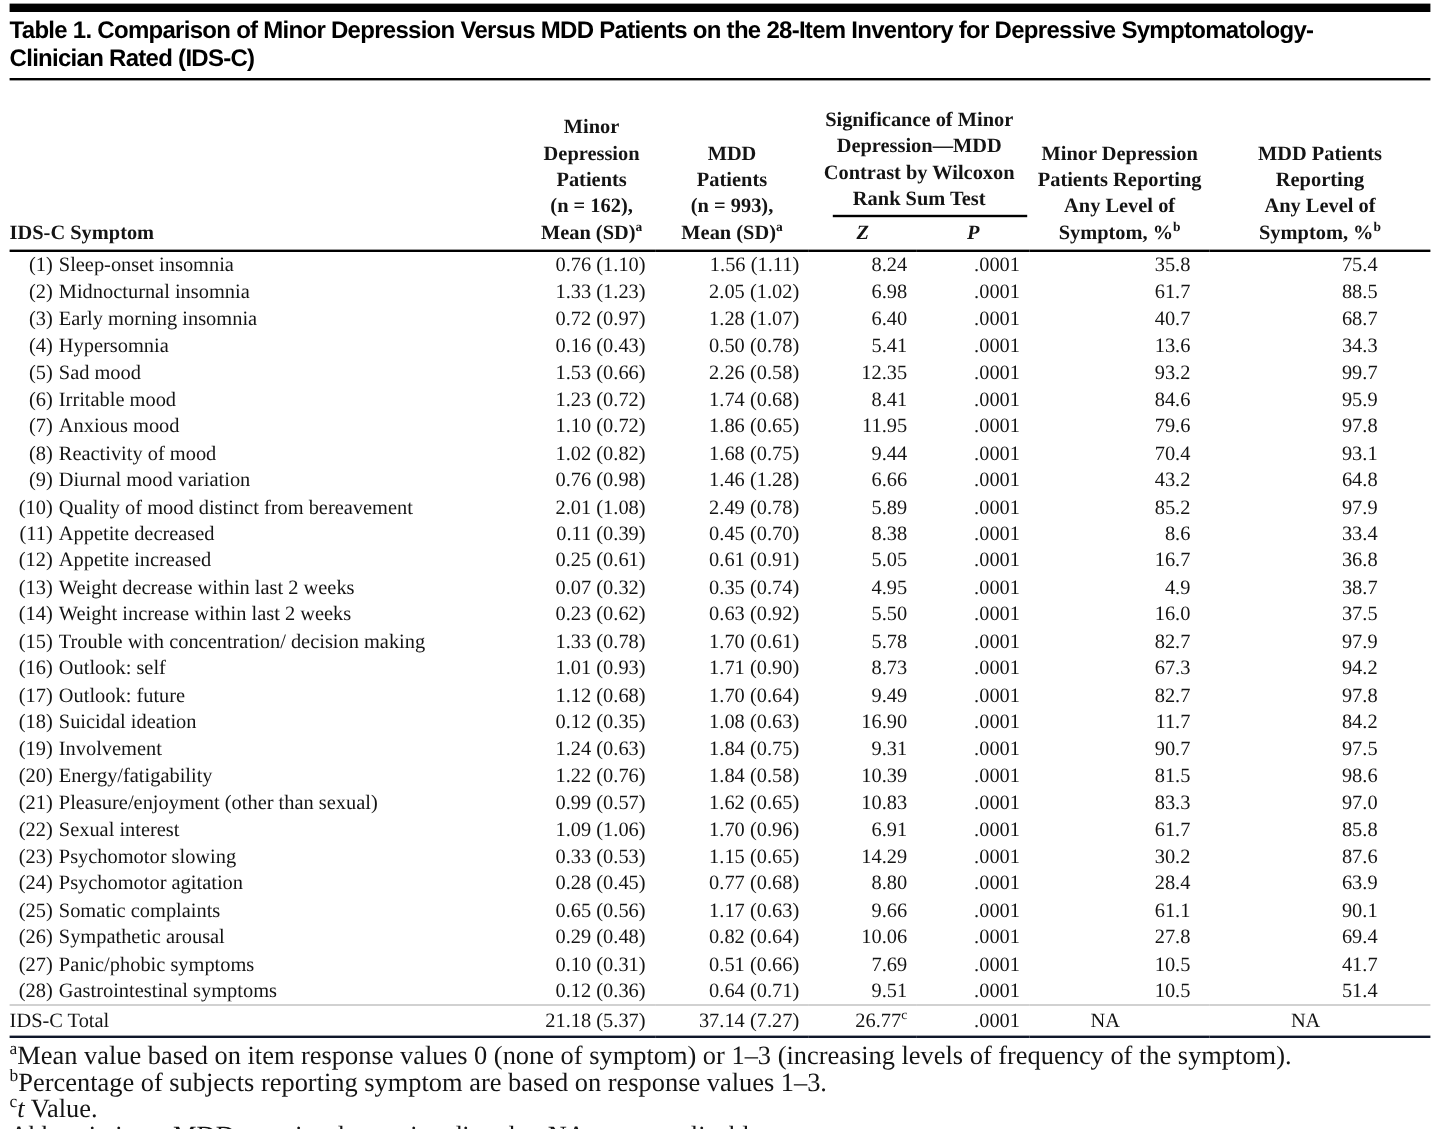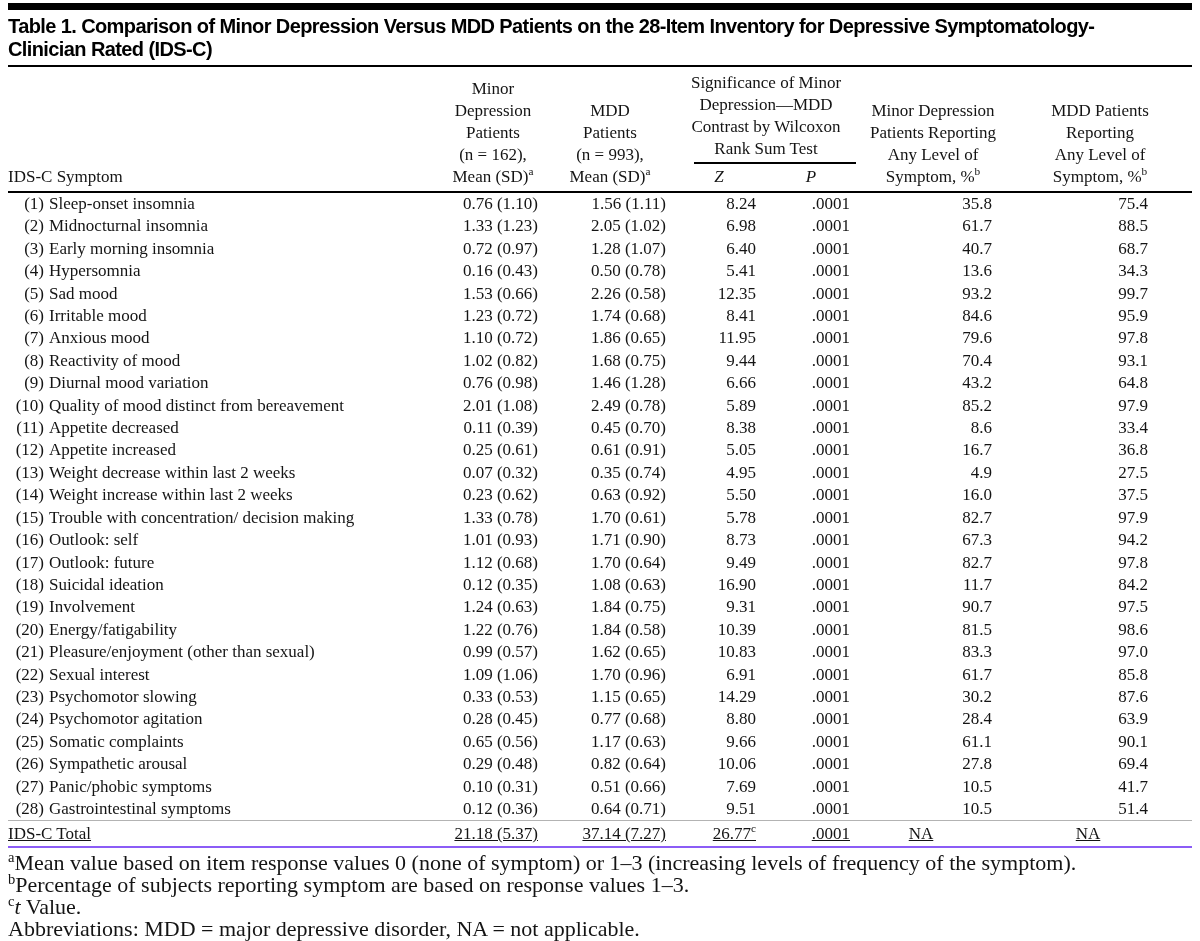--- a/index.html
+++ b/index.html
@@ -13,42 +13,42 @@
   .title-block{
     font-family:Liberation Sans, sans-serif;font-weight:bold;
     font-size:20px;line-height:23px;letter-spacing:-0.6px;
     padding:5px 0 4px 0;border-bottom:2px solid #000;color:#000;
   }
   .title-block div{white-space:nowrap;}
   table{border-collapse:collapse;table-layout:fixed;width:1184px;font-size:17px;}
   col.w-sym{width:432px;} col.w-c2{width:106px;} col.w-c3{width:128px;}
   col.w-z{width:90px;} col.w-p{width:94px;} col.w-c5{width:150px;} col.w-c6{width:184px;}
   thead th{
-    font-weight:normal;vertical-align:bottom;padding:5px 0 3px 0;
+    font-weight:bold;vertical-align:bottom;padding:22px 0 3px 0;
     line-height:22px;border-bottom:2px solid #000;text-align:center;
   }
   th.sym-h{text-align:left;margin-top:30px;}
   th.group-h{border-bottom:none;padding-bottom:0;}
   .hlines{white-space:pre-line;}
   .group-underline{border-bottom:2px solid #000;margin:1px 2px 0 20px;height:1px;}
   th.zp{font-style:italic;padding-top:2px;}
   sup{font-size:66%;line-height:0;vertical-align:super;letter-spacing:0;}
   tbody td{line-height:22.4px;padding:0;vertical-align:middle;}
   td.sym{text-align:left;}
   td.sym .num{display:inline-block;width:36px;text-align:right;margin-right:5px;}
   td.val{text-align:right;}
   td.c-minor-mean{padding-right:8px;}
   td.c-mdd-mean{padding-right:8px;}
   td.c-z{padding-right:8px;}
   td.c-p{padding-right:8px;}
   td.c-minor-pct{padding-right:16px;}
   td.c-mdd-pct{padding-right:44px;}
   td.val.na{text-align:center;padding-right:24px;}
   tbody.total-body tr{border-top:1px solid #b3b3b3;}
-  tbody.total-body td{border-bottom:2px solid #8b5cf6;line-height:25px;text-decoration:underline;}
+  tbody.total-body td{border-bottom:2px solid #0f172a;line-height:25px;}
   .footnotes{padding-top:4px;font-size:22px;line-height:22px;}
   .footnote i{font-style:italic;}
 </style>
 </head>
 <body>
 
 <div class="page">
 
   <div class="topbar"></div>
 
@@ -231,21 +231,21 @@
       <td class="val c-mdd-pct">36.8</td>
     </tr>
 
     <tr>
       <td class="sym"><span class="num">(13)</span><span class="lbl">Weight decrease within last 2 weeks</span></td>
       <td class="val c-minor-mean">0.07 (0.32)</td>
       <td class="val c-mdd-mean">0.35 (0.74)</td>
       <td class="val c-z">4.95</td>
       <td class="val c-p">.0001</td>
       <td class="val c-minor-pct">4.9</td>
-      <td class="val c-mdd-pct">27.5</td>
+      <td class="val c-mdd-pct">38.7</td>
     </tr>
 
     <tr>
       <td class="sym"><span class="num">(14)</span><span class="lbl">Weight increase within last 2 weeks</span></td>
       <td class="val c-minor-mean">0.23 (0.62)</td>
       <td class="val c-mdd-mean">0.63 (0.92)</td>
       <td class="val c-z">5.50</td>
       <td class="val c-p">.0001</td>
       <td class="val c-minor-pct">16.0</td>
       <td class="val c-mdd-pct">37.5</td>

